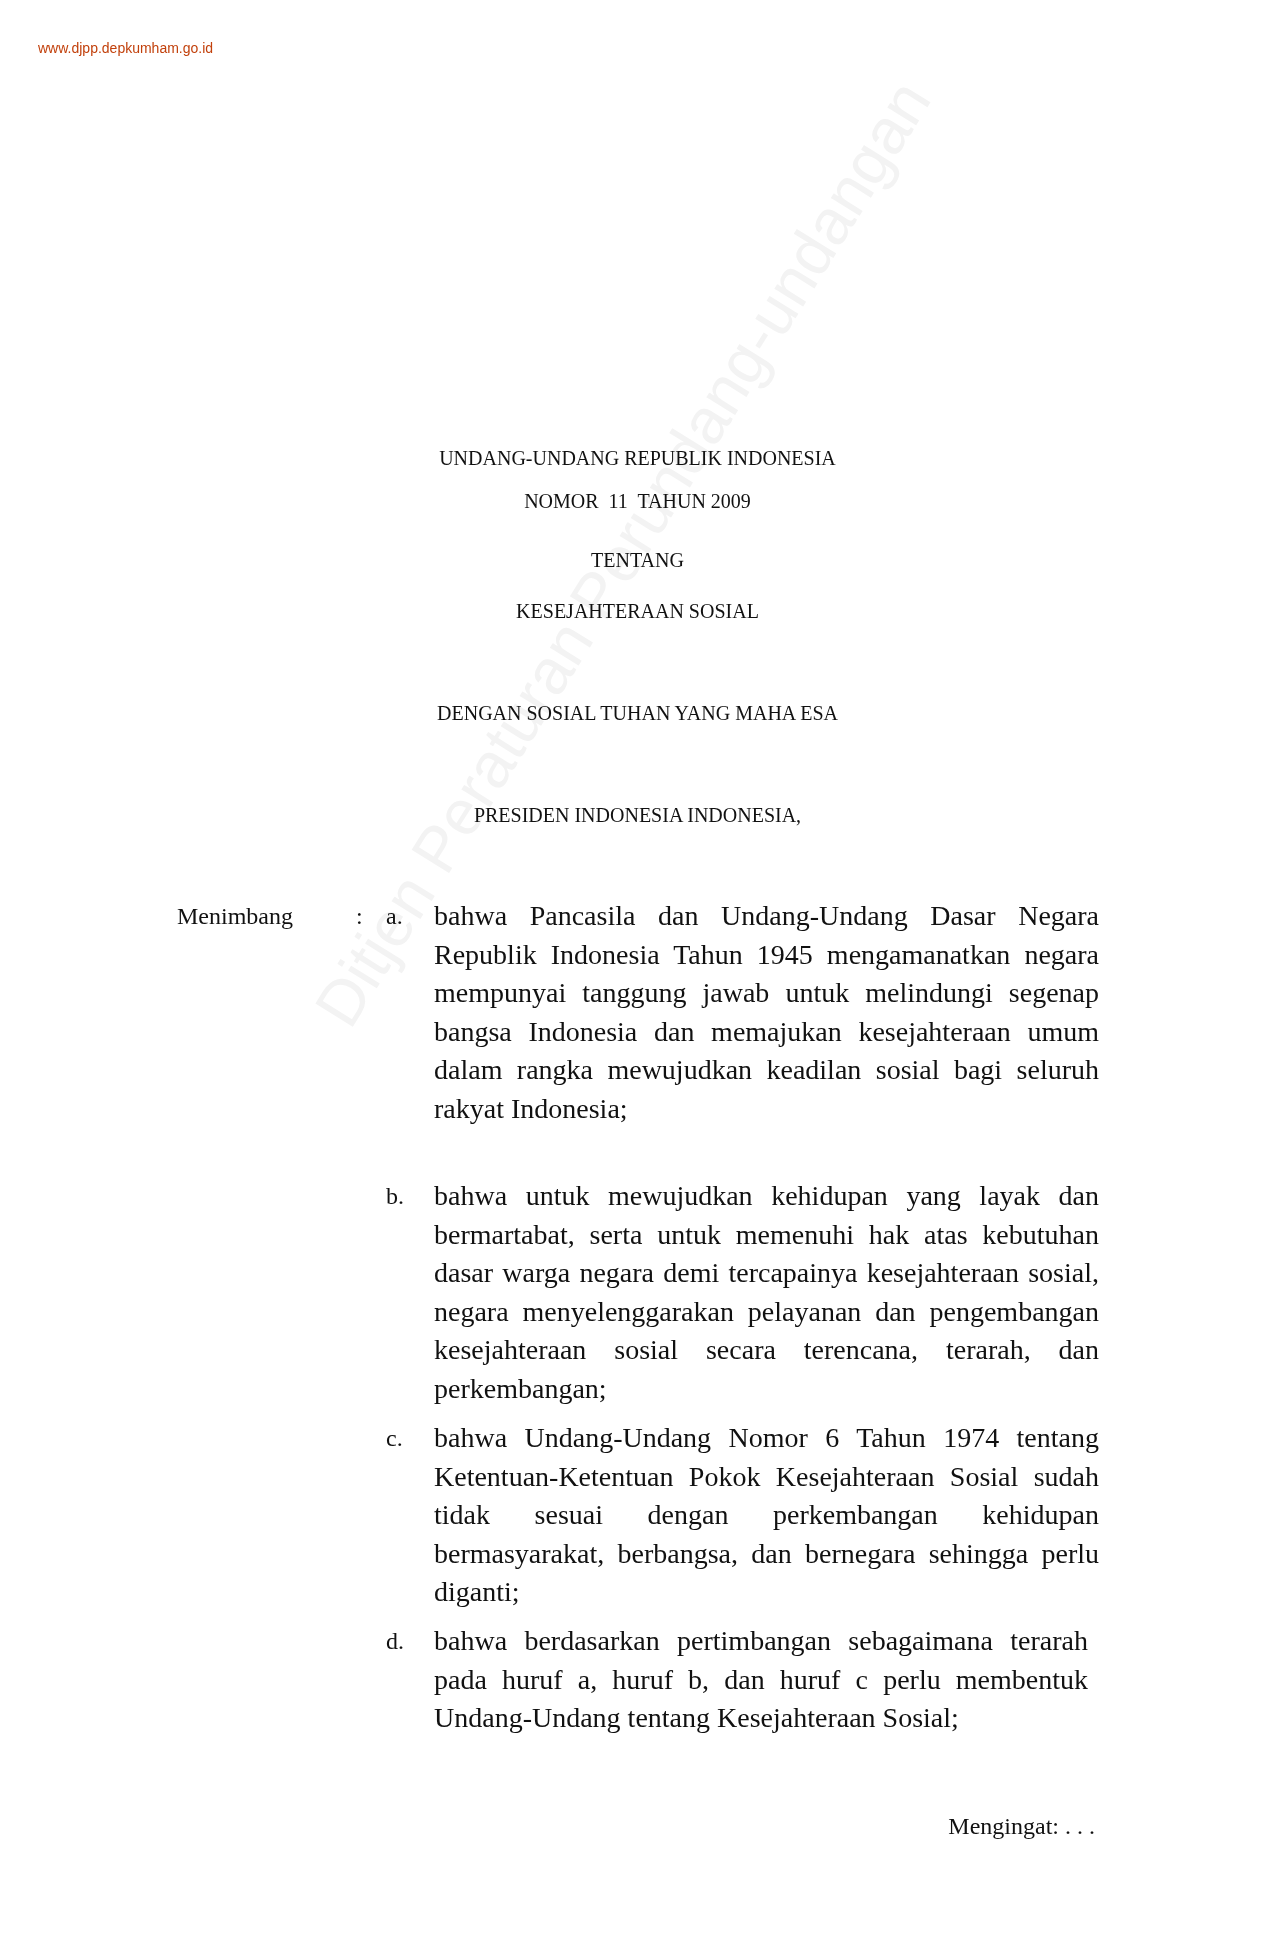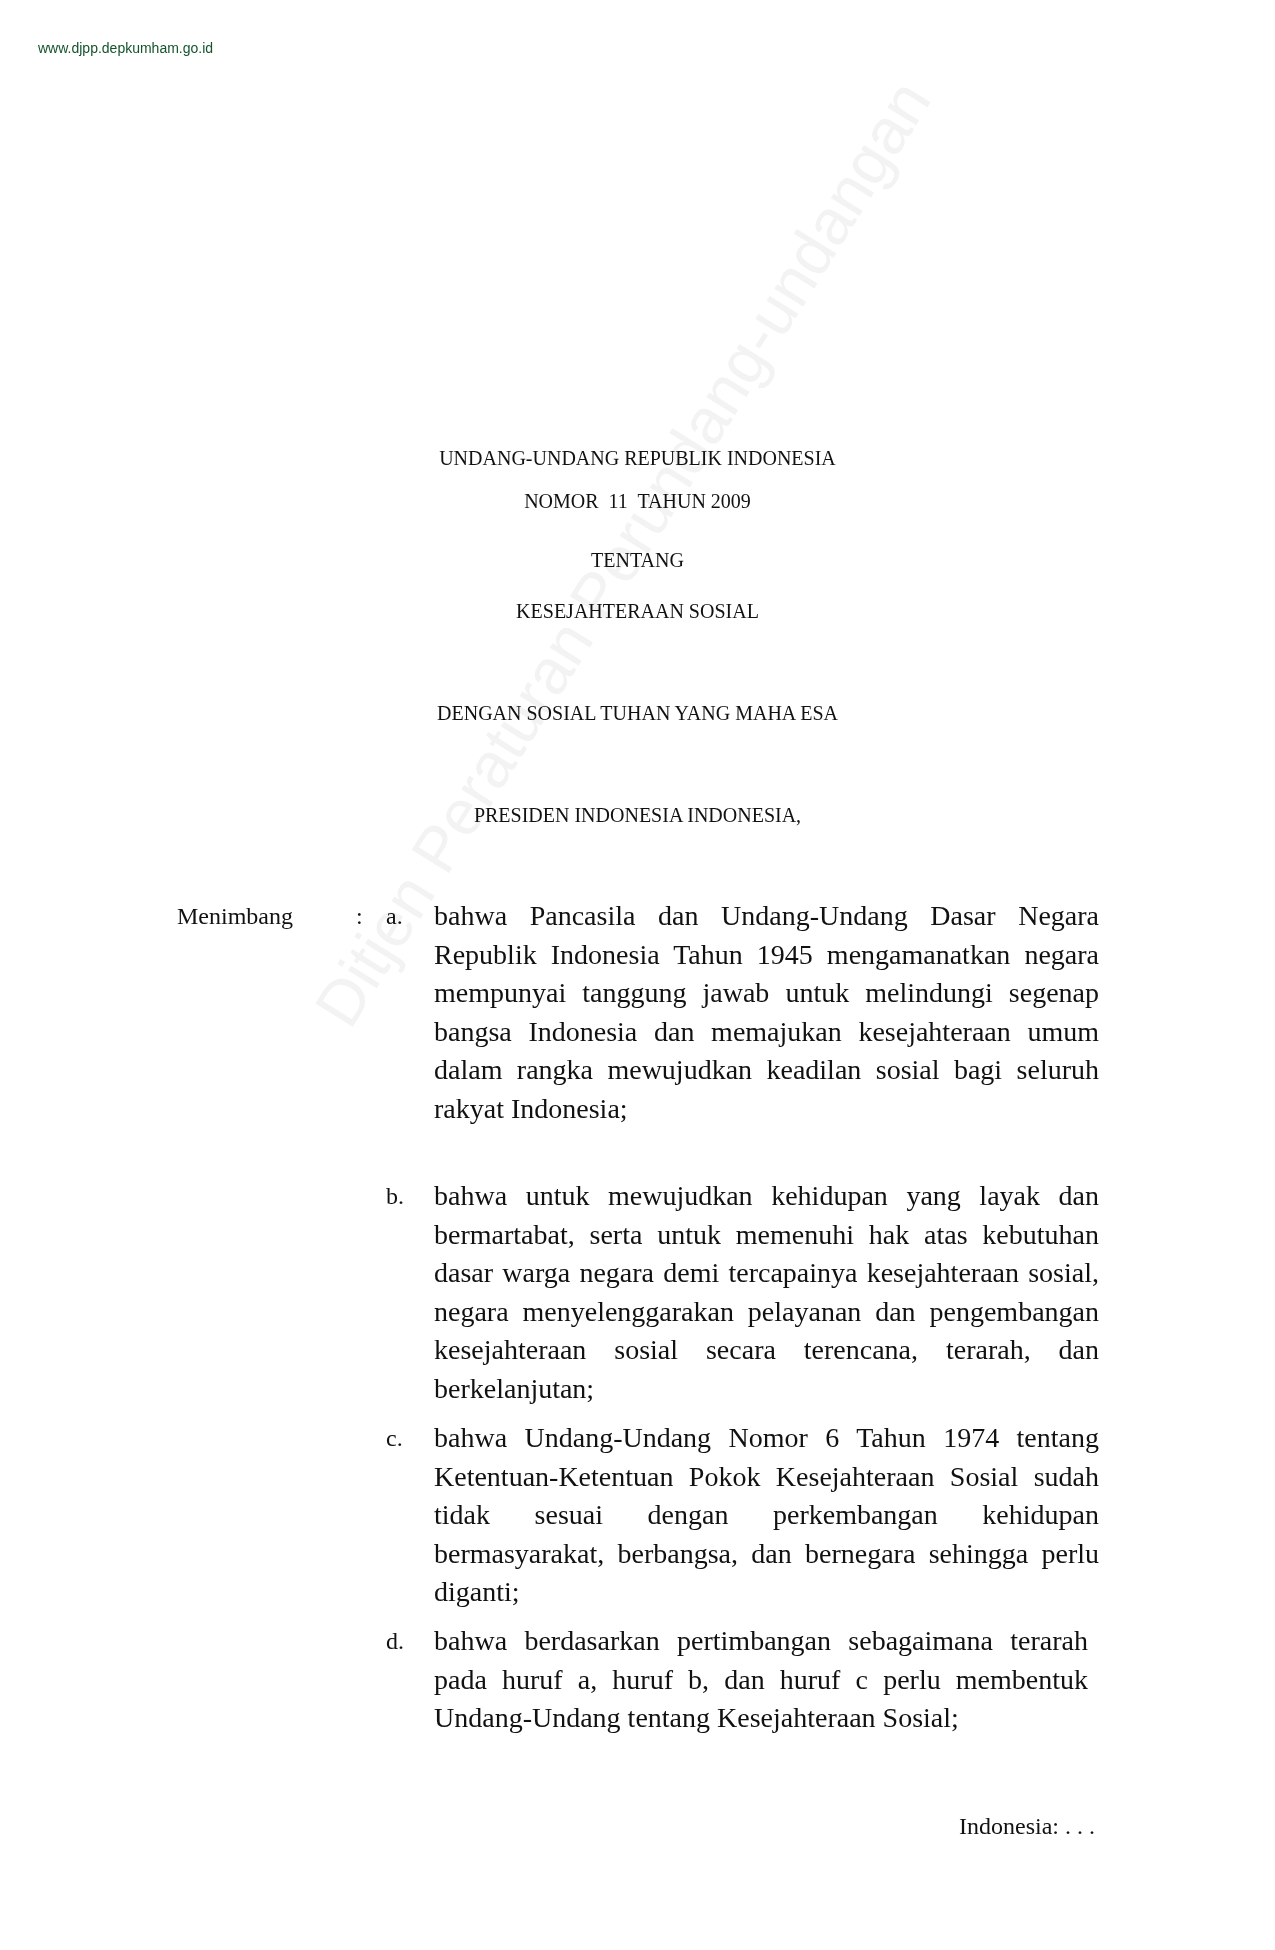--- a/index.html
+++ b/index.html
@@ -1,19 +1,19 @@
 <!DOCTYPE html>
 <html><head>
 <meta charset="utf-8">
 <style>
   html, body { margin:0; padding:0; background:#ffffff; }
   body { width:1275px; height:1950px; position:relative; overflow:hidden;
          font-family:"Liberation Serif","DejaVu Serif",serif; color:#111; }
   .url { position:absolute; left:38px; top:40px; font-family:"Liberation Sans",sans-serif;
-         font-size:14px; color:#14532d; }
+         font-size:14px; color:#c2410c; }
   .watermark { position:absolute; left:300px; top:1000px; font-family:"Liberation Sans",sans-serif;
          font-size:64px; color:#f3f3f3; transform:rotate(-58deg); transform-origin:left top;
          white-space:nowrap; pointer-events:none; }
   .center { position:absolute; left:0; width:1275px; text-align:center; font-size:20px;
             line-height:30px; white-space:nowrap; }
   .label { position:absolute; left:177px; font-size:24px; line-height:38px;text-align:right; }
   .colon { position:absolute; left:356px; font-size:24px; line-height:38px; }
   .letter { position:absolute; left:386px; font-size:24px; line-height:38px; }
   .para { position:absolute; left:434px; width:665px; font-size:28px; line-height:38.5px;
           text-align:justify; }
@@ -34,21 +34,21 @@
 <div class="center" style="top:698px">DENGAN SOSIAL TUHAN YANG MAHA ESA</div>
 <div class="center" style="top:800px">PRESIDEN INDONESIA INDONESIA,</div>
 
 <div class="label" style="top:897px">Menimbang</div>
 <div class="colon" style="top:897px">:</div>
 
 <div class="letter" style="top:897px">a.</div>
 <div class="para" style="top:897px">bahwa Pancasila dan Undang-Undang Dasar Negara Republik Indonesia Tahun 1945 mengamanatkan negara mempunyai tanggung jawab untuk melindungi segenap bangsa Indonesia dan memajukan kesejahteraan umum dalam rangka mewujudkan keadilan sosial bagi seluruh rakyat Indonesia;</div>
 
 <div class="letter" style="top:1177px">b.</div>
-<div class="para" style="top:1177px">bahwa untuk mewujudkan kehidupan yang layak dan bermartabat, serta untuk memenuhi hak atas kebutuhan dasar warga negara demi tercapainya kesejahteraan sosial, negara menyelenggarakan pelayanan dan pengembangan kesejahteraan sosial secara terencana, terarah, dan berkelanjutan;</div>
+<div class="para" style="top:1177px">bahwa untuk mewujudkan kehidupan yang layak dan bermartabat, serta untuk memenuhi hak atas kebutuhan dasar warga negara demi tercapainya kesejahteraan sosial, negara menyelenggarakan pelayanan dan pengembangan kesejahteraan sosial secara terencana, terarah, dan perkembangan;</div>
 
 <div class="letter" style="top:1419px">c.</div>
 <div class="para" style="top:1419px">bahwa Undang-Undang Nomor 6 Tahun 1974 tentang Ketentuan-Ketentuan Pokok Kesejahteraan Sosial sudah tidak sesuai dengan perkembangan kehidupan bermasyarakat, berbangsa, dan bernegara sehingga perlu diganti;</div>
 
 <div class="letter" style="top:1622px">d.</div>
 <div class="para d" style="top:1622px">bahwa berdasarkan pertimbangan sebagaimana terarah pada huruf a, huruf b, dan huruf c perlu membentuk Undang-Undang tentang Kesejahteraan Sosial;</div>
 
-<div class="next" style="top:1811px">Indonesia: . . .</div>
+<div class="next" style="top:1811px">Mengingat: . . .</div>
 
 </body></html>

